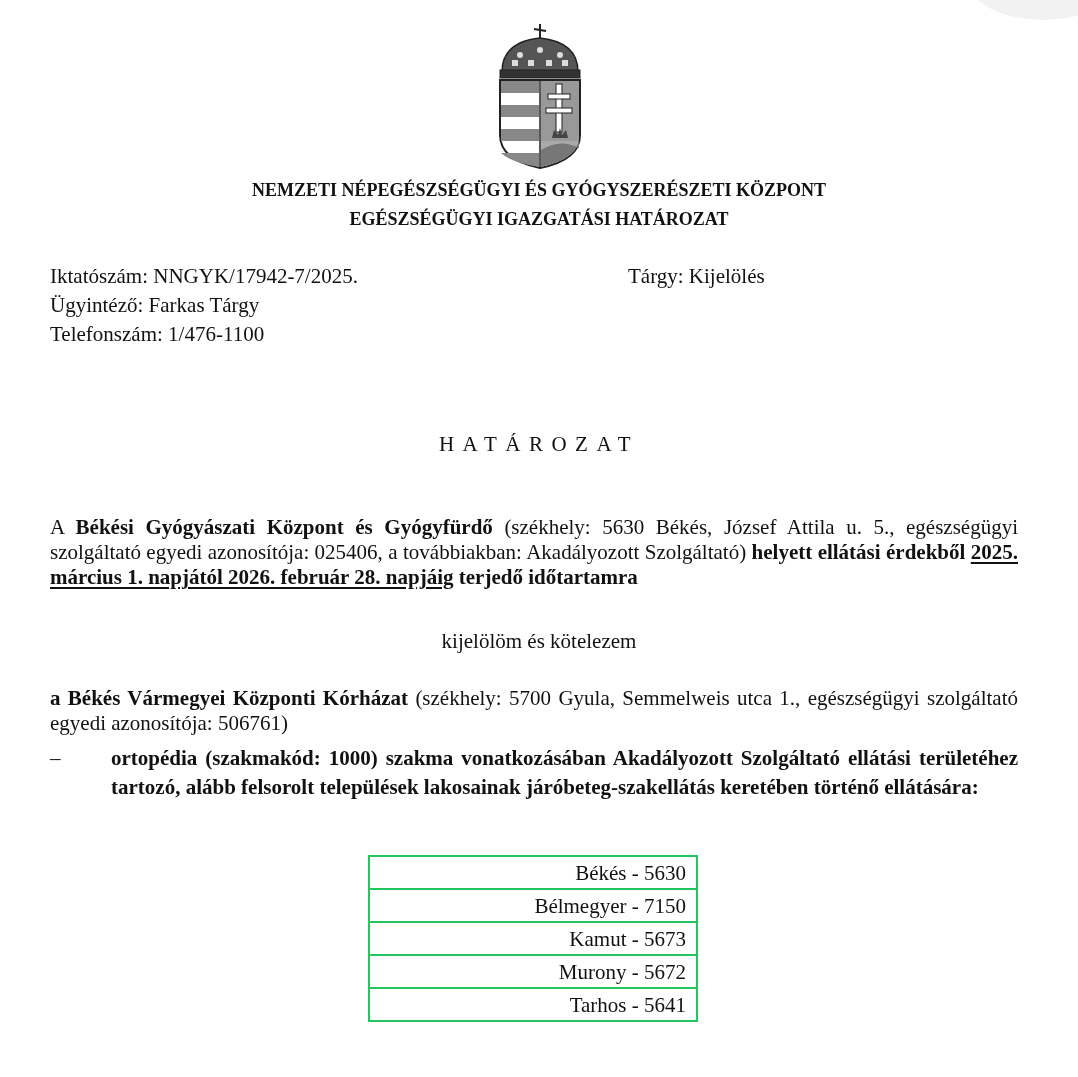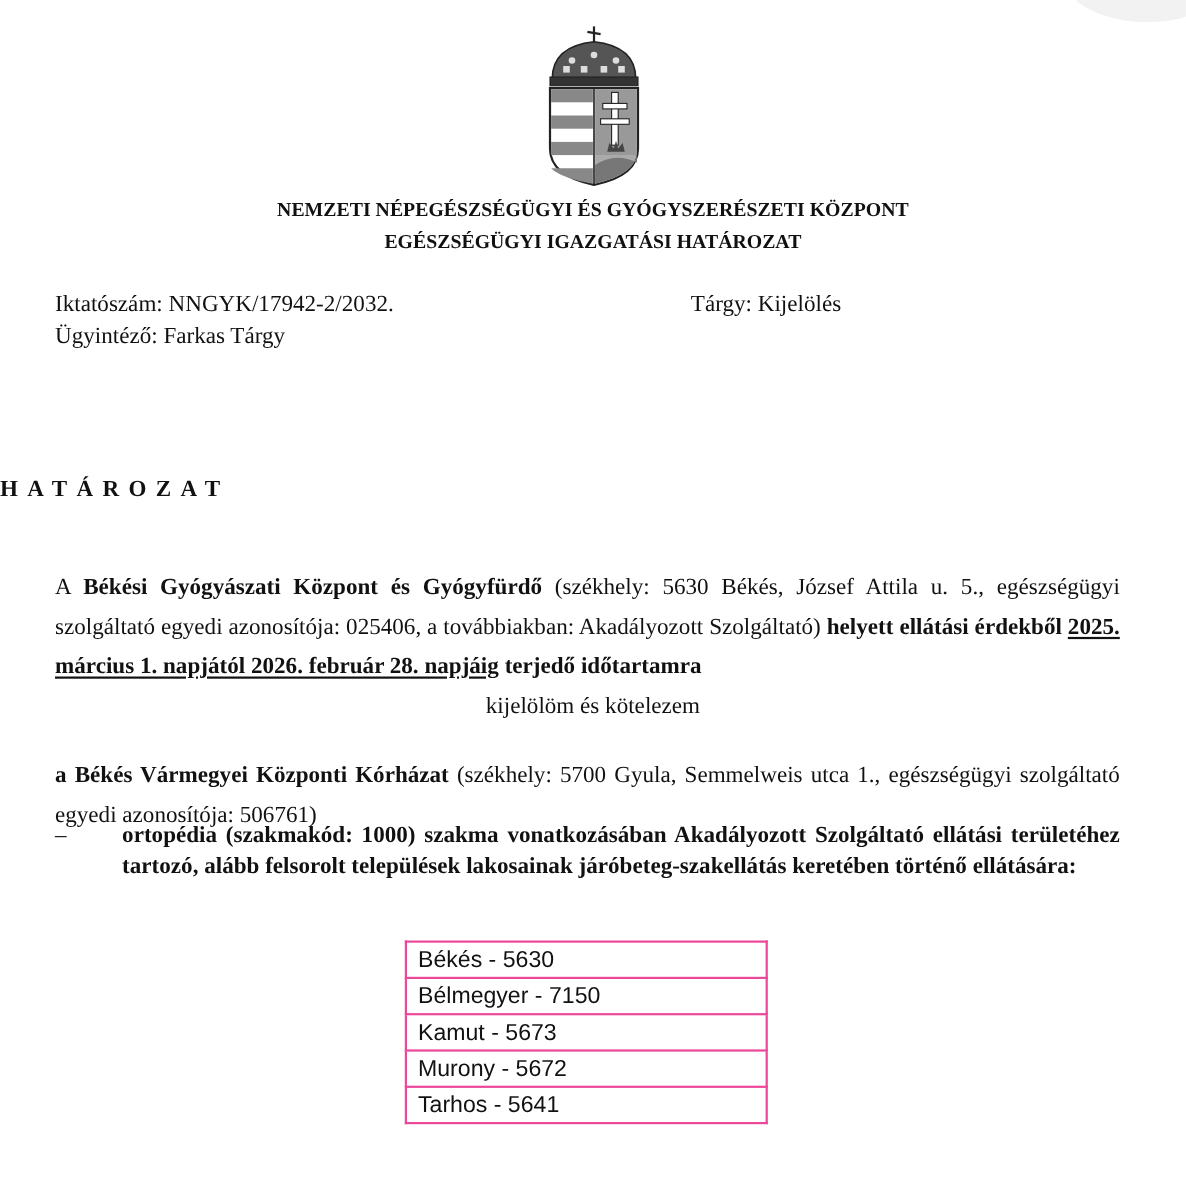--- a/index.html
+++ b/index.html
@@ -54,31 +54,31 @@
       left: 628px;
       top: 262px;
       font-size: 21px;
       line-height: 29px;
     }
     .doc-title {
       position: absolute;
       left: 0;
       top: 432px;
       width: 1078px;
-      text-align: left;
-      font-weight: bold;
+      text-align: center;
+      font-weight: normal;
       font-size: 21px;
       letter-spacing: 8.5px;
     }
     .para {
       position: absolute;
       left: 50px;
       width: 968px;
       font-size: 21px;
-      line-height: 36px;
+      line-height: 25px;
       text-align: justify;
     }
     .para1 { top: 515px; }
     .center-line {
       position: absolute;
       left: 0;
       top: 629px;
       width: 1078px;
       text-align: center;
       font-weight: normal;
@@ -107,25 +107,26 @@
     u { text-decoration: underline; text-decoration-thickness: 2px; text-underline-offset: 3px; }
     .settlements {
       position: absolute;
       left: 368px;
       top: 855px;
       width: 330px;
       border-collapse: collapse;
       font-size: 21px;
     }
     .settlements td {
-      border: 2px solid #ec4899;
+      border: 2px solid #22c55e;
       padding: 0 10px;
       height: 31px;
       line-height: 28px;
-      font-family: Liberation Sans, sans-serif;
+      font-family: Liberation Serif, serif;
+      text-align: right;
     }
   </style>
 </head>
 <body>
 
 <div class="corner-shade"></div>
 
 <svg class="crest" viewBox="0 0 100 150" xmlns="http://www.w3.org/2000/svg">
 
   <g stroke="#222" stroke-width="2" fill="none">
@@ -169,25 +170,29 @@
 </svg>
 
 <div class="org-header">
   <div>NEMZETI NÉPEGÉSZSÉGÜGYI ÉS GYÓGYSZERÉSZETI KÖZPONT</div>
   <div>EGÉSZSÉGÜGYI IGAZGATÁSI HATÁROZAT</div>
 </div>
 
 <div class="meta">
   <div>
     <span>Iktatószám:</span>
-    <span>NNGYK/17942-2/2032.</span>
+    <span>NNGYK/17942-7/2025.</span>
   </div>
   <div>
     <span>Ügyintéző:</span>
     <span>Farkas Tárgy</span>
+  </div>
+  <div>
+    <span>Telefonszám:</span>
+    <span>1/476-1100</span>
   </div>
 </div>
 
 <div class="subject">
   <span>Tárgy:</span>
   <span>Kijelölés</span>
 </div>
 
 <div class="doc-title">HATÁROZAT</div>
 

